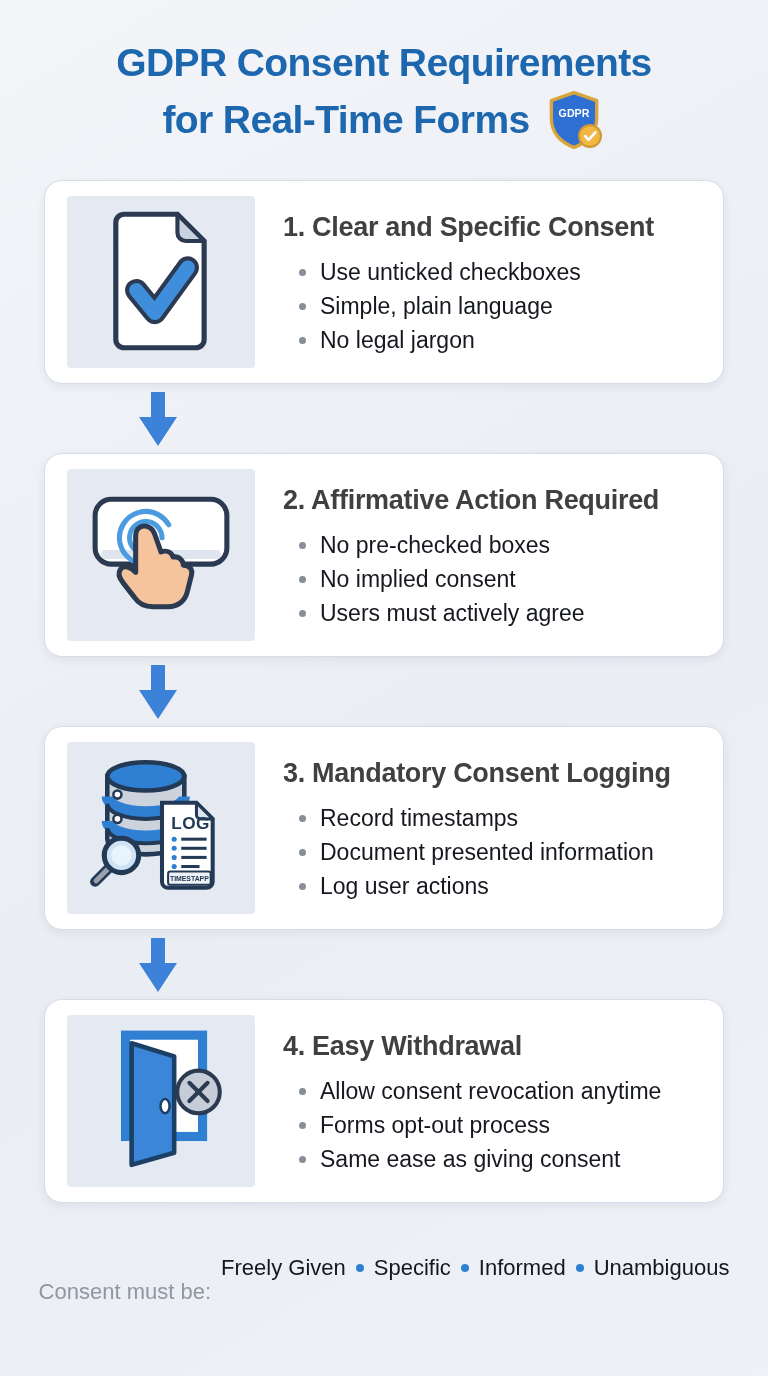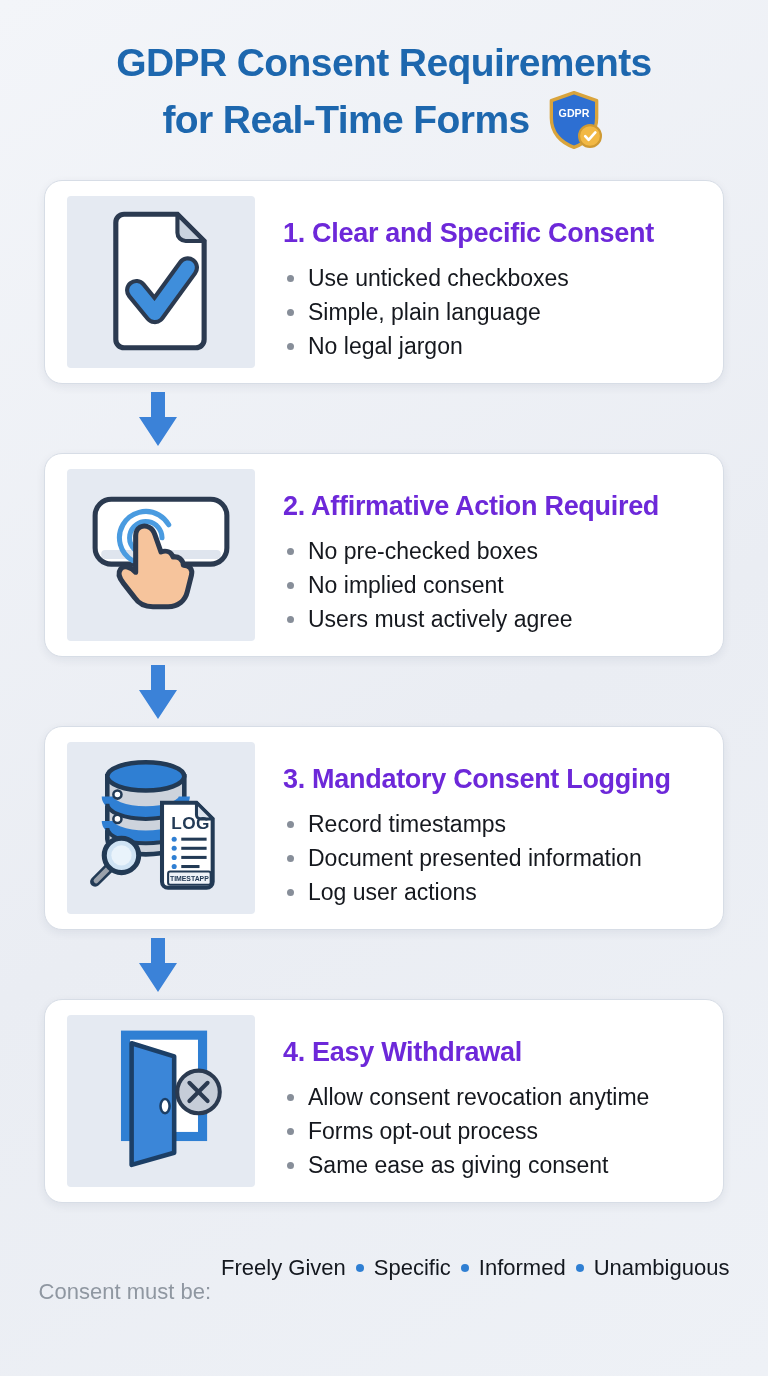--- a/index.html
+++ b/index.html
@@ -27,24 +27,24 @@
     box-shadow: 0 3px 10px rgba(25,39,66,0.07);
     display: flex; align-items: center; padding: 0 18px 0 22px;
   }
   .icon-tile {
     width: 188px; height: 172px; flex: none;
     background: #e5eaf2; border-radius: 4px;
     display: flex; align-items: center; justify-content: center;
   }
   .card-body { margin-left: 28px; flex: 1; min-width: 0; }
   .card-title {
-    font-size: 27px; font-weight: 700; color: #6d28d9;
+    font-size: 27px; font-weight: 700; color: #404040;
     letter-spacing: -0.3px; margin: 16px 0 12px 0;
   }
-  .bullets { list-style: none; margin: 0; padding: 0; }
+  .bullets { list-style: none; margin: 12px; padding: 0; }
   .bullets li { display: flex; align-items: flex-start; font-size: 23px; line-height: 34px; color: #15181e; }
   .bullet-dot { width: 7px; height: 7px; border-radius: 50%; background: #878e99; margin: 14px 14px 0 4px; flex: none; }
 
   .arrow-row { height: 69px; display: flex; align-items: center; }
   .arrow-svg { margin-left: 92px; display: block; }
 
   .footer {
     margin-top: 28px; display: flex; justify-content: center; align-items: center;
     gap: 10px; font-size: 22px; color: #14181f;
   }

